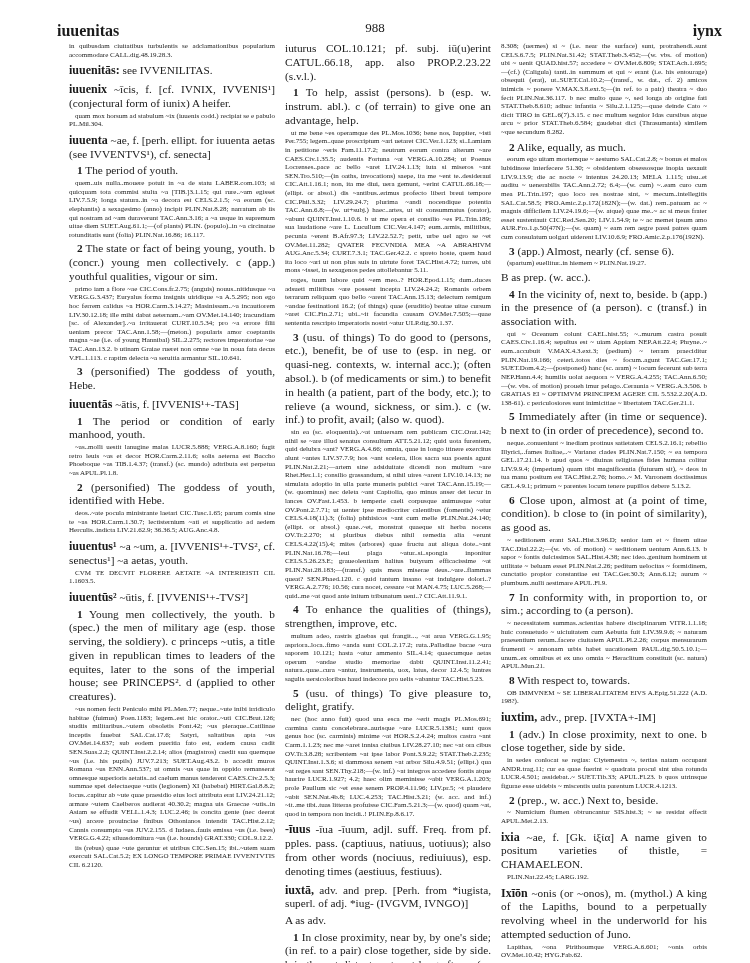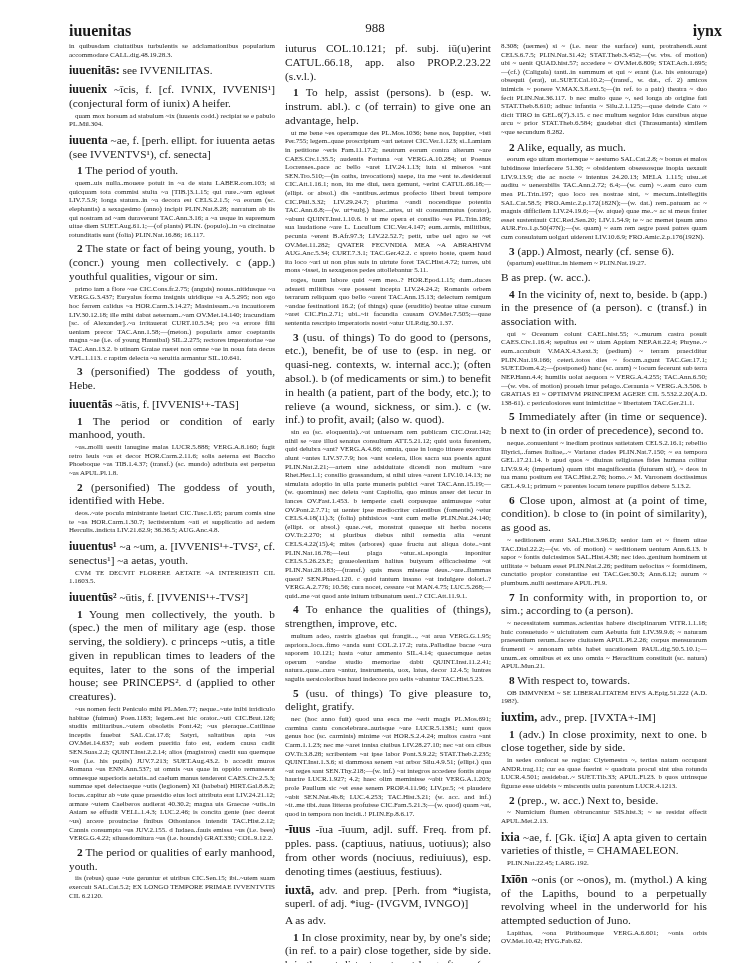--- a/index.html
+++ b/index.html
@@ -1,18 +1,18 @@
 <!DOCTYPE html>
 <html><head>
 <meta charset="utf-8">
 <style>
   html, body { margin: 0; padding: 0; background: #ffffff; }
   body { width: 750px; height: 963px; overflow: hidden; position: relative;
          font-family: "Liberation Serif", "DejaVu Serif", serif; color: #1a1a1a; }
-  .guide-left { position: absolute; left: 69px; top: 22px; font-weight: bold; font-size: 16px; }
+  .guide-left { position: absolute; left: 57px; top: 22px; font-weight: bold; font-size: 16px; }
   .page-num { position: absolute; left: 0; width: 750px; top: 20px; text-align: center; font-size: 13px; }
   .guide-right { position: absolute; right: 28px; top: 22px; font-weight: bold; font-size: 16px; }
   .col { position: absolute; top: 42px; width: 206px; font-size: 10.2px; line-height: 1.2; text-align: justify; }
   #col1 { left: 69px; }
   #col2 { left: 285px; }
   #col3 { left: 501px; }
   .entry { margin: 0 0 4px 0; }
   .cont { font-size: 7px; line-height: 1.23; margin: 0 0 4px 0; }
   .head-line { font-size: 11.3px; line-height: 1.22; }
   .hw { font-weight: bold; font-size: 12px; }
@@ -61,21 +61,20 @@
 
   <div class="entry">
     <div class="head-line"><span class="hw">iuuentus¹</span> <span class="hw-meta">~a ~um, a. [IVVENIS¹+-TVS², cf. senectus¹] ~a aetas, youth.</span></div>
     <div class="cites">CVM TE DECVIT FLORERE AETATE ~A INTERIEISTI CIL 1.1603.5.</div>
   </div>
 
   <div class="entry">
     <div class="head-line"><span class="hw">iuuentūs²</span> <span class="hw-meta">~ūtis, f. [IVVENIS¹+-TVS²]</span></div>
     <div class="sense"><span class="sense-num">1</span> <span>Young men collectively, the youth. b (spec.) the men of military age (esp. those serving, the soldiery). c princeps ~utis, a title given in republican times to leaders of the equites, later to the sons of the imperial house; see PRINCEPS². d (applied to other creatures).</span></div>
     <div class="cites">~us nomen fecit Peniculo mihi PL.Men.77; neque..~ute inibi irridiculo habitae (fuimus) Poen.1183; legem..est hic orator..~uti CIC.Brut.126; studiis militaribus..~utem obsoletis Font.42; ~us pleraque..Catilinae inceptis fauebat SAL.Cat.17.6; Satyri, saltatibus apta ~us OV.Met.14.637; sub eodem pueritia fato est, eadem causa cadit SEN.Suas.2.2; QUINT.Inst.2.2.14; alios (magistros) caedit sua quemque ~us (i.e. his pupils) JUV.7.213; SUET.Aug.43.2. b accedit muros Romana ~us ENN.Ann.537; ut omnis ~us quae in oppido remanserat omnesque superioris aetatis..ad caelum manus tenderent CAES.Civ.2.5.3; summae spei delectaeque ~utis (legionem) XI (habebat) HIRT.Gal.8.8.2; locus..capitur ab ~ute quae praesidio eius loci attributa erat LIV.24.21.12; armare ~utem Caelberos audierat 40.30.2; magna uis Graecae ~utis..in Asiam se effudit VELL.1.4.3; LUC.2.46; is concita gente (nec deerat ~us) arcere prouinciae finibus Othonianos intendit TAC.Hist.2.12; Cannis consumpta ~us JUV.2.155. d Iudaea..fauis emissa ~us (i.e. bees) VERG.G.4.22; siluasdomitura ~us (i.e. hounds) GRAT.330; COL.9.12.2.</div>
-    <div class="sense"><span class="sense-num">2</span> <span>The period or qualities of early manhood, youth.</span></div>
     <div class="cites">iis (rebus) quae ~ute geruntur et uiribus CIC.Sen.15; ibi..~utem suam exercuit SAL.Cat.5.2; EX LONGO TEMPORE PRIMAE IVVENTVTIS CIL 6.2120.</div>
 
   </div>
 
 </div>
 
 <div id="col2" class="col">
   <div class="head-line">iuturus COL.10.121; pf. subj. iū(u)erint CATUL.66.18, app. also PROP.2.23.22 (s.v.l.).</div>
 
   <div class="sense"><span class="sense-num">1</span> <span>To help, assist (persons). b (esp. w. instrum. abl.). c (of terrain) to give one an advantage, help.</span></div>
@@ -123,21 +122,21 @@
 
   <div class="entry" style="margin-top:4px">
     <div class="head-line"><span class="hw">iuxtim,</span> <span class="hw-meta">adv., prep. [IVXTA+-IM]</span></div>
     <div class="sense"><span class="sense-num">1</span> <span>(adv.) In close proximity, next to one. b close together, side by side.</span></div>
     <div class="cites">in sedes conlocat se regias: Clytemestra ~, tertias natam occupant ANDR.trag.11; cur ea quae fuerint ~ quadrata procul sint uisa rotunda LUCR.4.501; assidebat..~ SUET.Tib.33; APUL.Fl.23. b quos utrinsque figurae esse uidebis ~ miscentis uulta parentum LUCR.4.1213.</div>
     <div class="sense"><span class="sense-num">2</span> <span>(prep., w. acc.) Next to, beside.</span></div>
     <div class="cites">~ Numicium flumen obtruncantur SIS.hist.3; ~ se residat effecit APUL.Met.2.13.</div>
   </div>
 
   <div class="entry">
-    <div class="head-line"><span class="hw">ixia</span> <span class="hw-meta">~ae, f. [Gk. ἰξία] A apta given to certain varieties of thistle, = CHAMAELEON.</span></div>
+    <div class="head-line"><span class="hw">ixia</span> <span class="hw-meta">~ae, f. [Gk. ἰξία] A name given to positum varieties of thistle, = CHAMAELEON.</span></div>
     <div class="cites">PLIN.Nat.22.45; LARG.192.</div>
   </div>
 
   <div class="entry">
     <div class="head-line"><span class="hw">Ixīōn</span> <span class="hw-meta">~onis (or ~onos), m. (mythol.) A king of the Lapiths, bound to a perpetually revolving wheel in the underworld for his attempted seduction of Juno.</span></div>
     <div class="cites">Lapithas, ~ona Pirithoumque VERG.A.6.601; ~onis orbis OV.Met.10.42; HYG.Fab.62.</div>
   </div>
 
 </div>
 

